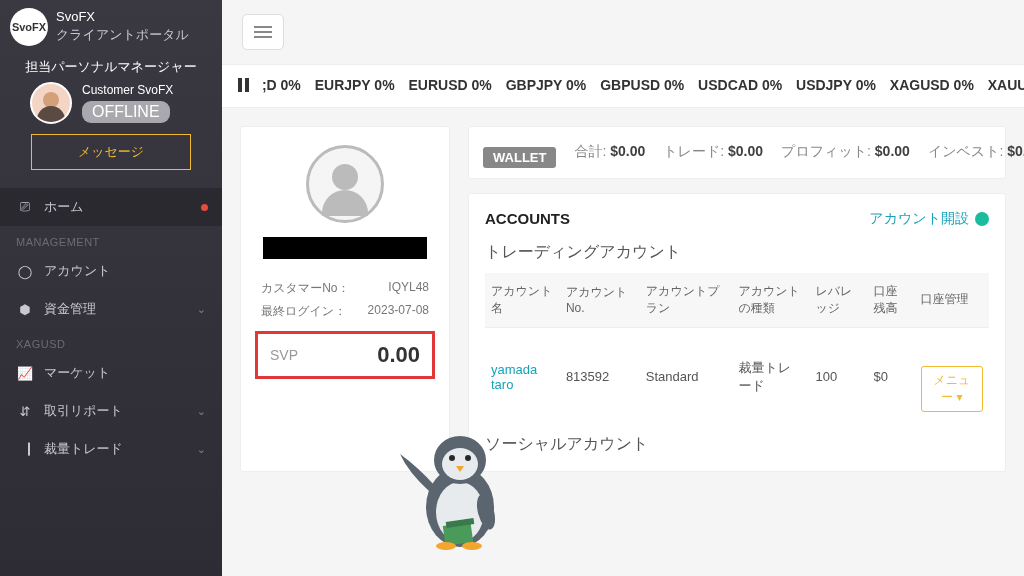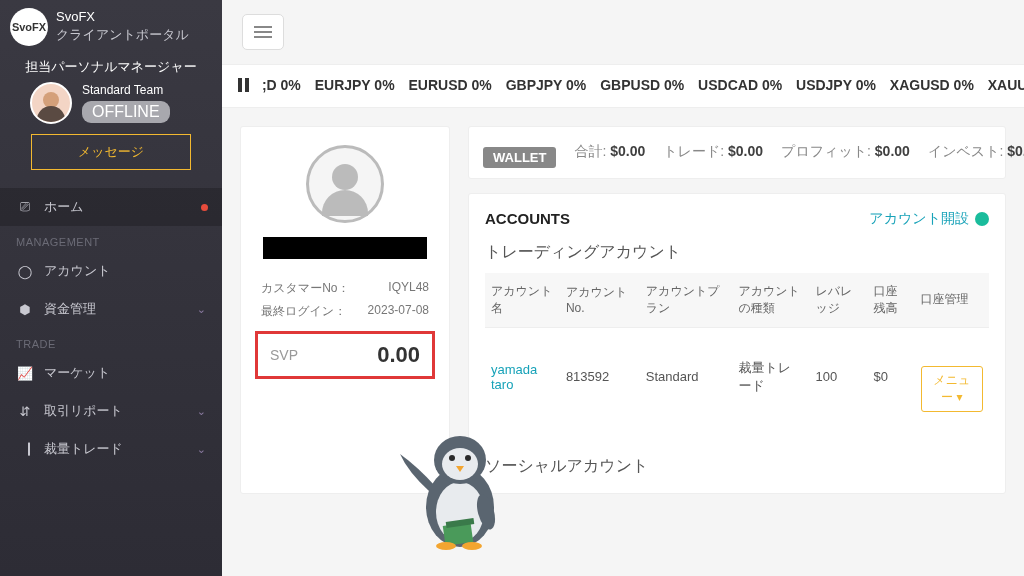--- a/index.html
+++ b/index.html
@@ -58,41 +58,41 @@
 .accounts-create .circle { width: 14px; height: 14px; border-radius: 50%; background: #1abc9c; }
 .trading-title { font-size: 16px; color: #555; margin-bottom: 10px; }
 .tabs { display: flex; border-bottom: 1px solid #e5e5e5; margin-bottom: 0; }
 .tab { padding: 8px 24px; font-size: 14px; color: #888; cursor: pointer; }
 .tab.active { border: 1px solid #e5e5e5; border-bottom: 1px solid #fff; margin-bottom: -1px; color: #333; font-weight: 500; border-radius: 3px 3px 0 0; }
 table { width: 100%; border-collapse: collapse; font-size: 13px; margin-top: 0; }
 th { text-align: left; padding: 10px 6px; color: #666; font-weight: 400; background: #f7f7f7; font-size: 12px; }
 td { padding: 14px 6px; color: #555; border-top: 1px solid #eee; }
 td a { color: #17a2b8; text-decoration: none; }
 .menu-btn { border: 1px solid #f3b930; color: #f3b930; background: #fff; padding: 5px 10px; border-radius: 3px; font-size: 12px; cursor: pointer; margin-top: 24px; }
-.social-title { font-size: 16px; color: #555; margin-top: 30px; }
+.social-title { font-size: 16px; color: #555; margin-top: 8px; }
 .penguin { position: absolute; left: 388px; top: 412px; width: 130px; height: 140px; }
 .penguin svg { width: 100%; height: 100%; }
 </style>
 </head>
 <body>
 
 <div class="sidebar">
   <div class="brand">
     <div class="brand-logo">SvoFX</div>
     <div class="brand-text">
       <div class="brand-name">SvoFX</div>
       <div>クライアントポータル</div>
     </div>
   </div>
   <div class="manager-section">
     <div class="manager-title">担当パーソナルマネージャー</div>
     <div class="manager-row">
       <div class="manager-avatar"></div>
       <div class="manager-info">
-        <div class="manager-name">Standard Team</div>
+        <div class="manager-name">Customer SvoFX</div>
         <span class="status-badge">OFFLINE</span>
       </div>
     </div>
     <button class="message-btn">メッセージ</button>
   </div>
   <div class="nav">
     <div class="nav-item active">
         <span class="nav-icon">⎚</span>
         <span>ホーム</span>
         <span class="dot"></span>
@@ -100,21 +100,21 @@
     <div class="nav-section">MANAGEMENT</div>
     <div class="nav-item">
         <span class="nav-icon">◯</span>
         <span>アカウント</span>
       </div>
     <div class="nav-item">
         <span class="nav-icon">⬢</span>
         <span>資金管理</span>
         <span class="chev">⌄</span>
       </div>
-    <div class="nav-section">TRADE</div>
+    <div class="nav-section">XAGUSD</div>
     <div class="nav-item">
         <span class="nav-icon">📈</span>
         <span>マーケット</span>
       </div>
     <div class="nav-item">
         <span class="nav-icon">⇵</span>
         <span>取引リポート</span>
         <span class="chev">⌄</span>
       </div>
     <div class="nav-item">

